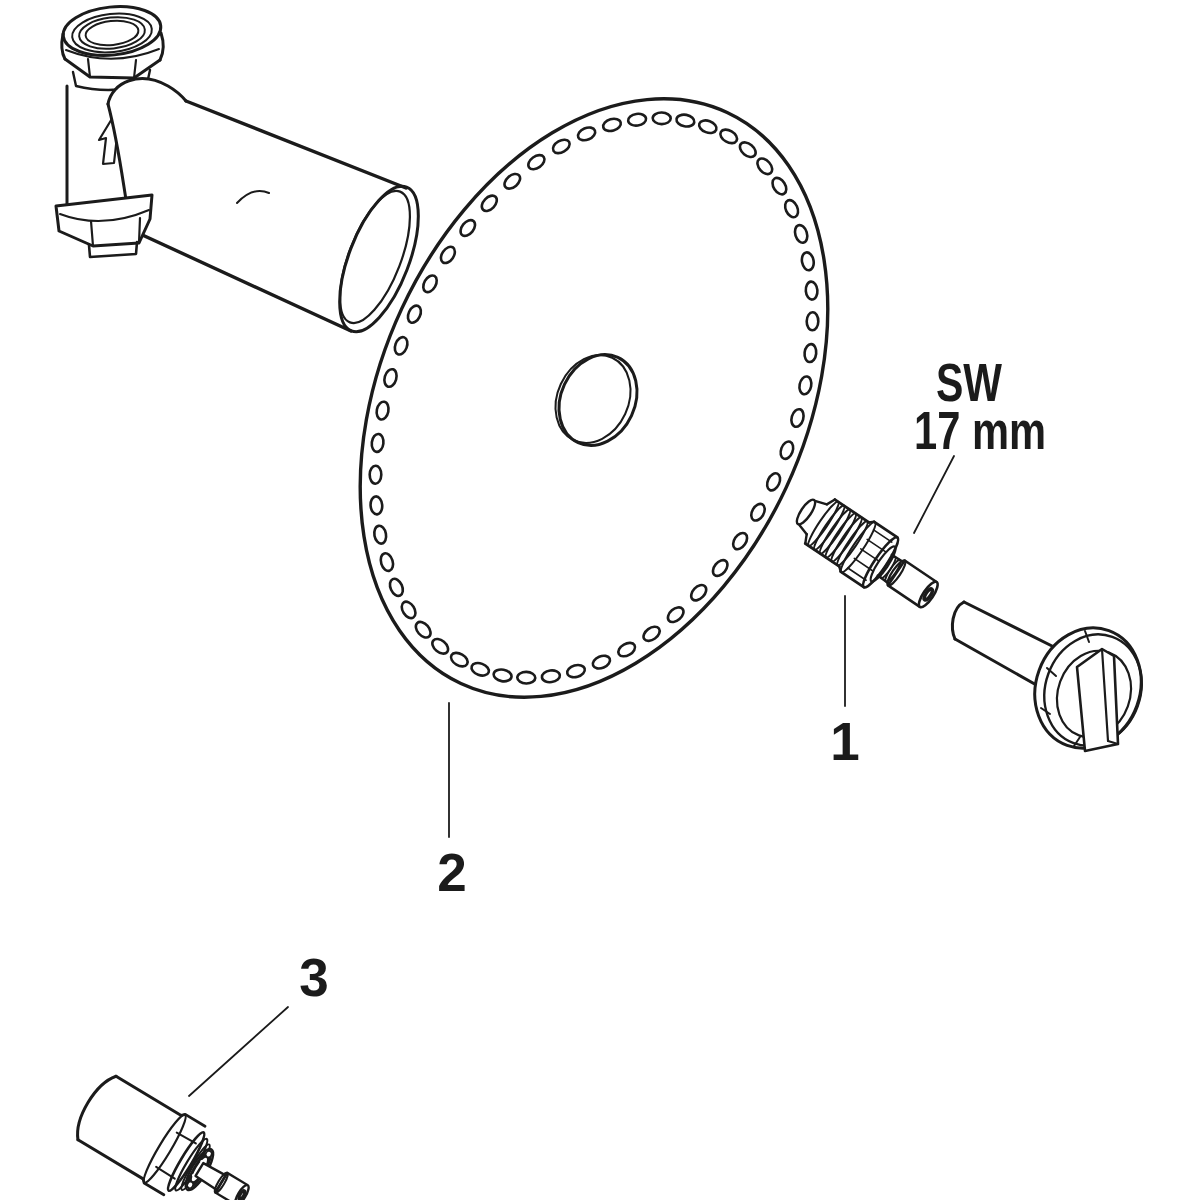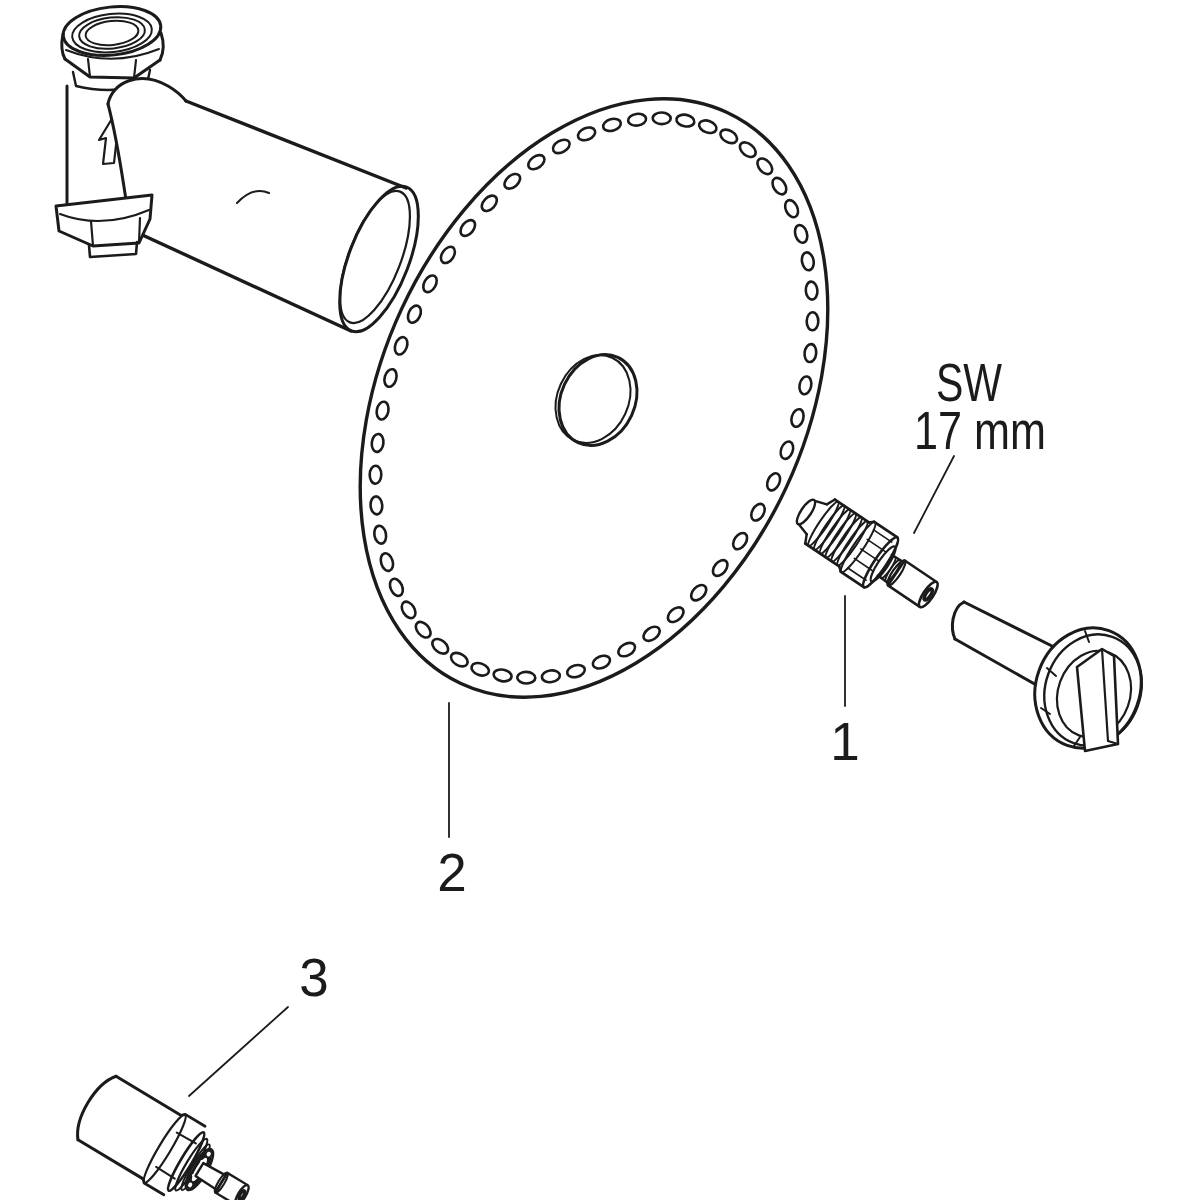--- a/index.html
+++ b/index.html
@@ -1,16 +1,16 @@
 <!DOCTYPE html>
 <html><head>
 <meta charset="utf-8">
 <style>
   html,body{margin:0;padding:0;background:#fff;}
-  .page{position:relative;width:1196px;height:1200px;background:var(--bg,#fff);overflow:hidden;}
+  .page{position:relative;width:1196px;height:1200px;background:var(--bg,#fff);overflow:hidden;font-weight:bold;}
   svg{display:block;}
   svg *{stroke:currentColor;fill:none;stroke-linecap:round;stroke-linejoin:round;}
   .w34{stroke-width:3.4}.w3{stroke-width:3}.w28{stroke-width:2.8}.w26{stroke-width:2.6}
   .w24{stroke-width:2.4}.w22{stroke-width:2.2}.w2{stroke-width:2}.w18{stroke-width:1.8}
   .w16{stroke-width:1.6}
   .fw{fill:#ffffff;}
   .fk{fill:currentColor;stroke:none;}
   .ns{stroke:none;}
   text{font-family:"Liberation Sans","DejaVu Sans",sans-serif;font-size:53px;fill:currentColor;stroke:none;}
 </style>

